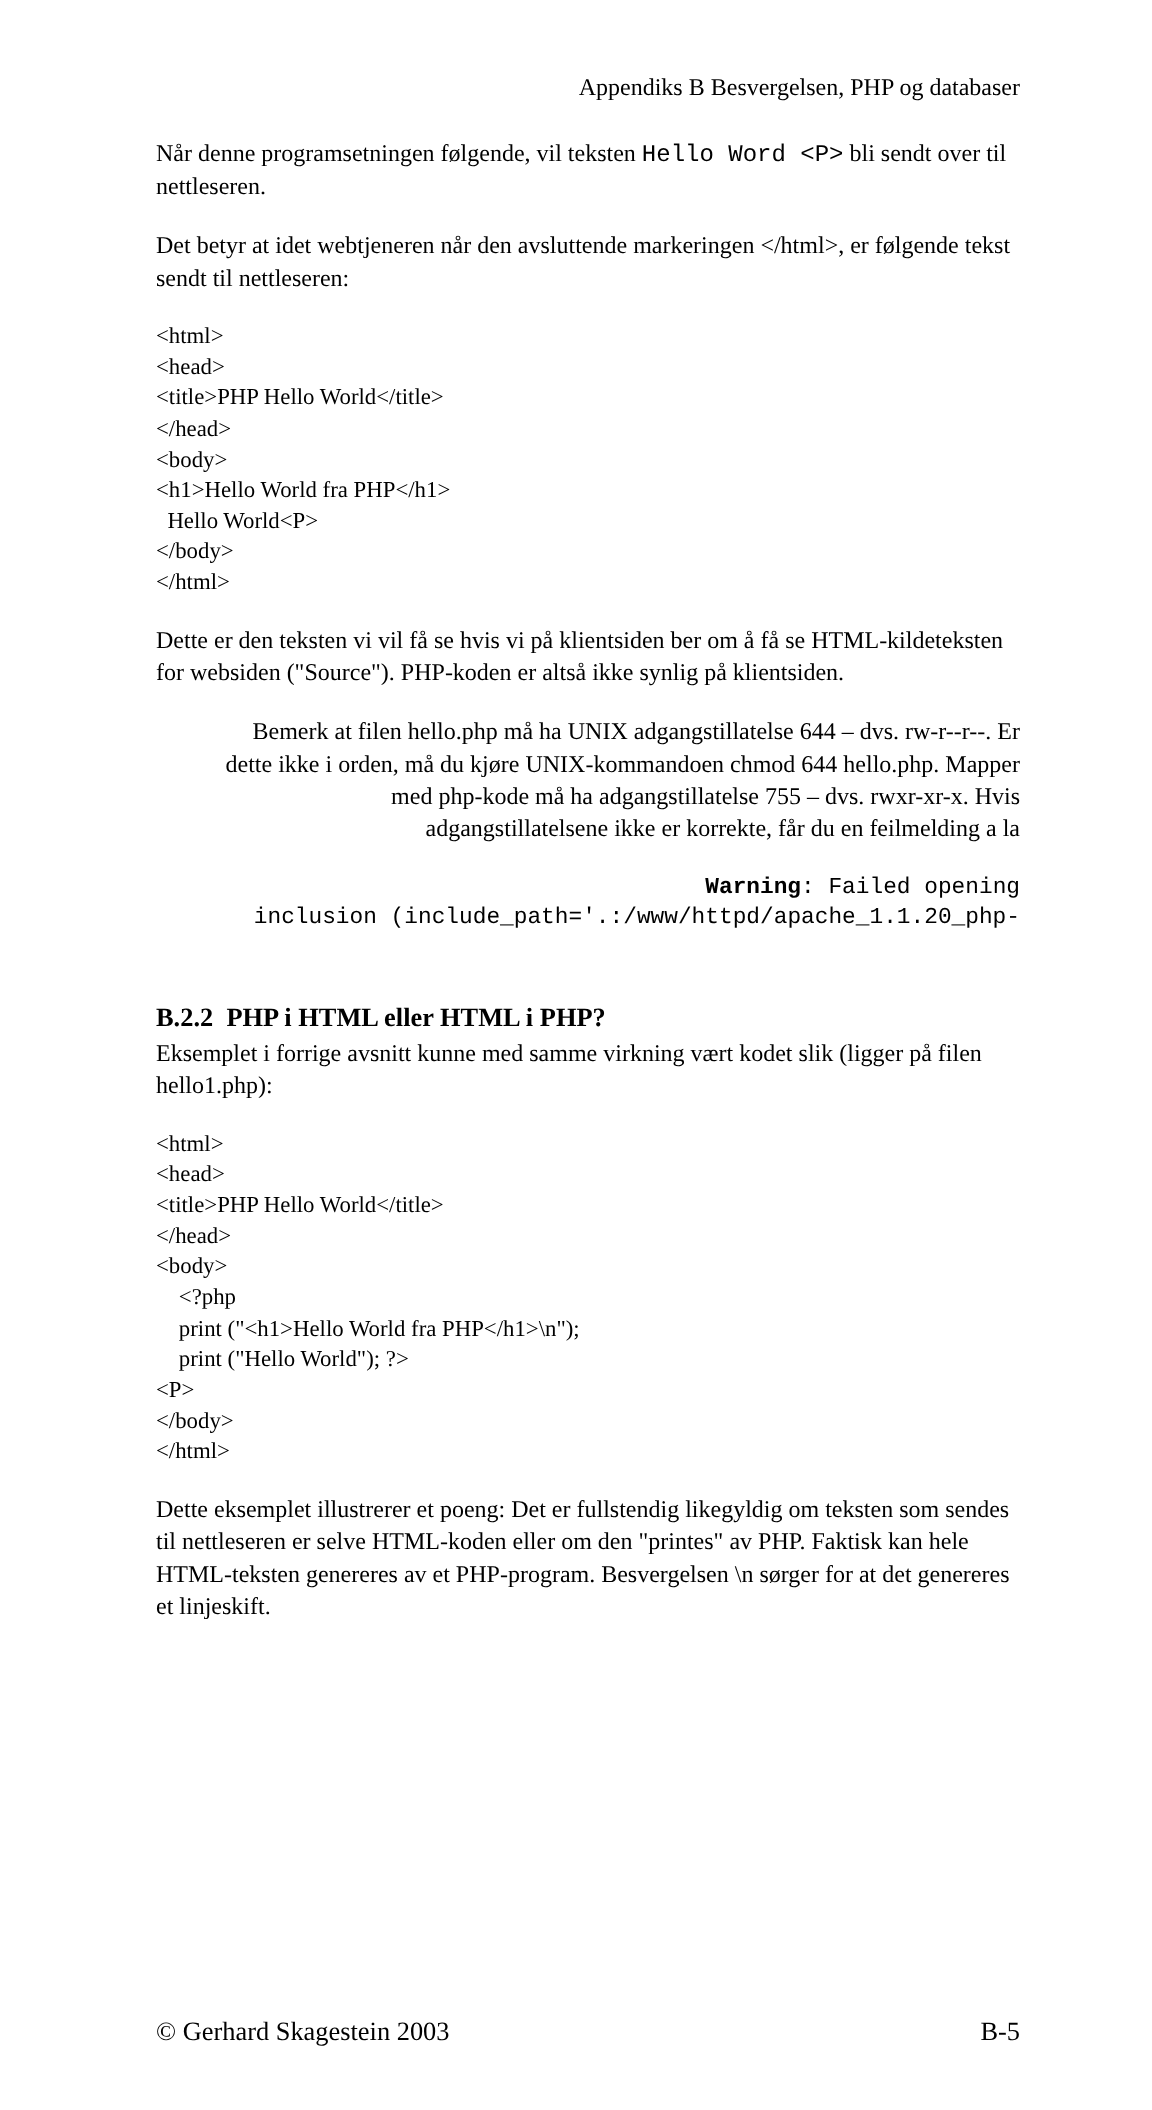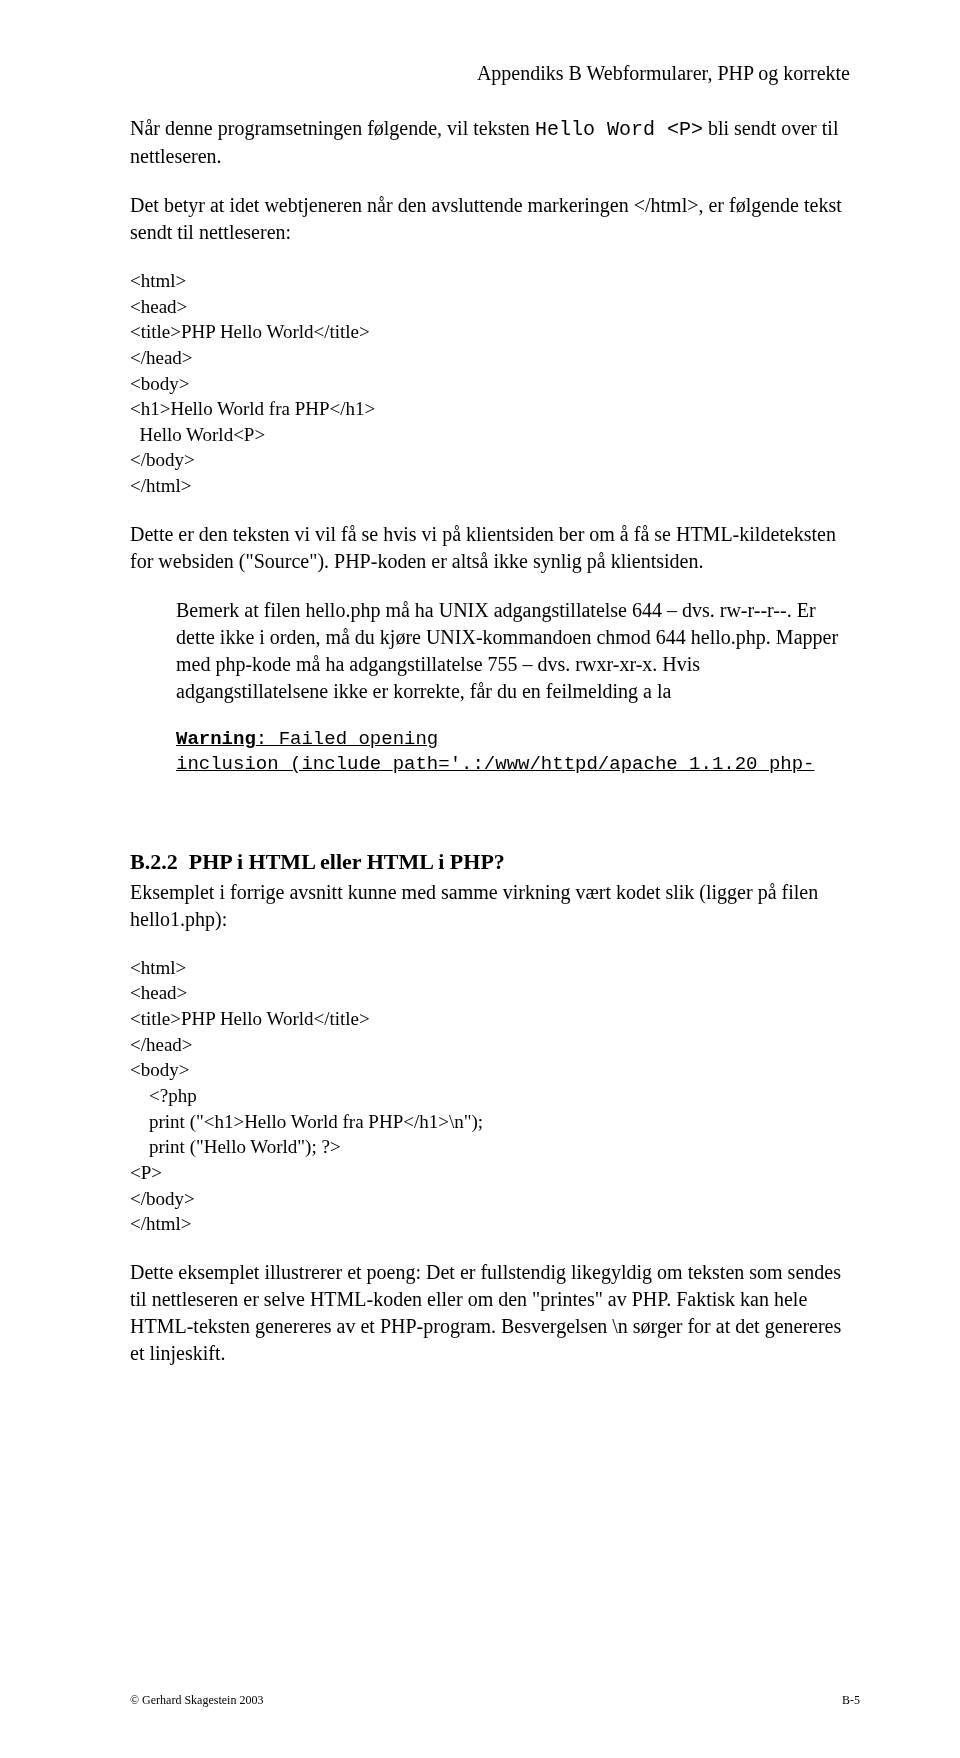--- a/index.html
+++ b/index.html
@@ -26,50 +26,50 @@
   .para { margin-bottom: 22px; }
   .code-block {
     font-family: Liberation Serif, serif;
     font-size: 19px;
     white-space: pre;
     margin-bottom: 22px;
     line-height: 1.35;
   }
   .indent-block {
     margin-left: 46px;
-    margin-bottom: 36px;
+    margin-bottom: 22px;
+    text-align: right;
   }
   .indent-block .indent-para { margin-bottom: 22px; }
   .warning-block {
     font-family: "Courier New", Courier, monospace;
     font-size: 19px;
     line-height: 1.35;
-    text-decoration: underline;
   }
   .warning-block .bold { font-weight: bold; }
   .section-heading {
     font-size: 22px;
     font-weight: bold;
     margin-bottom: 2px;
     margin-top: 15px;
   }
   .footer {
     position: absolute;
     bottom: 50px;
     left: 130px;
-    right: 100px;
+    right: 110px;
     display: flex;
     justify-content: space-between;
-    font-size: 12px;
+    font-size: 22px;
   }
 </style>
 </head>
 <body>
 
-<div class="header-right">Appendiks B Webformularer, PHP og korrekte</div>
+<div class="header-right">Appendiks B Besvergelsen, PHP og databaser</div>
 
 <div class="para">
   <span>Når denne programsetningen følgende, vil teksten </span><span class="mono">Hello Word &lt;P&gt;</span><span> bli sendt over til nettleseren.</span>
 </div>
 
 <div class="para">Det betyr at idet webtjeneren når den avsluttende markeringen &lt;/html&gt;, er følgende tekst sendt til nettleseren:</div>
 
 <div class="code-block">&lt;html&gt;
 &lt;head&gt;
 &lt;title&gt;PHP Hello World&lt;/title&gt;

